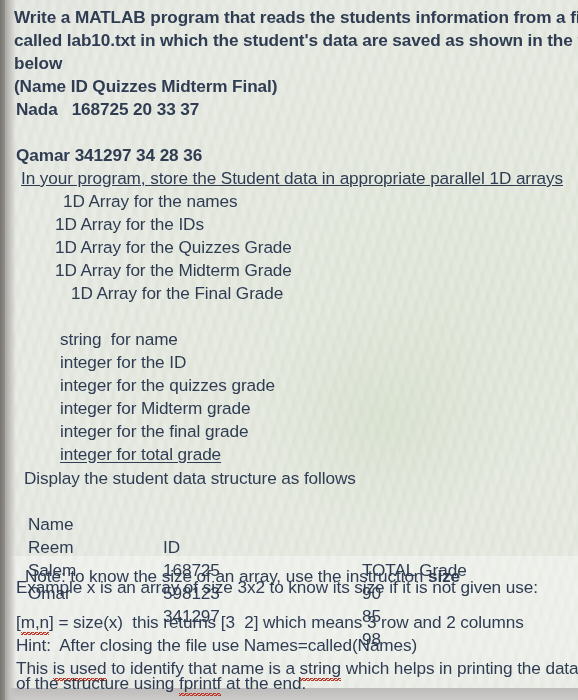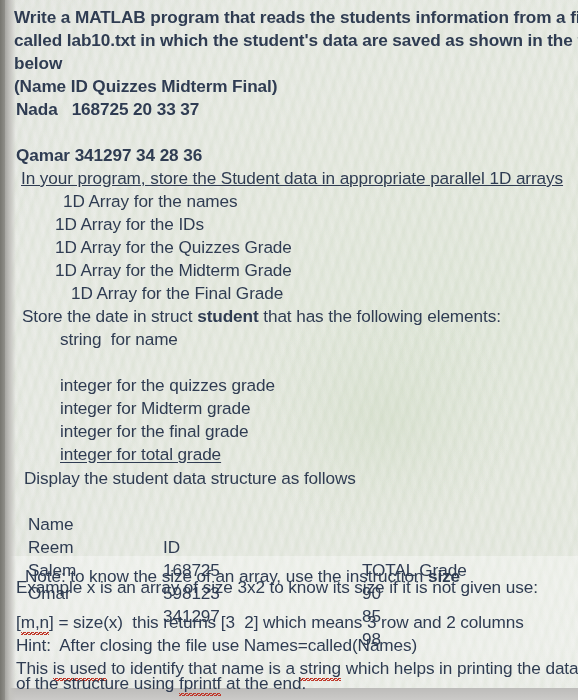--- a/index.html
+++ b/index.html
@@ -140,23 +140,23 @@
     <div class="ln heavy" style="top:144px;left:16px;text-align:center;">Qamar 341297 34 28 36</div>
 
     <div class="ln" style="top:167px;left:21px;text-decoration:underline;">In your program, store the Student data in appropriate parallel 1D arrays</div>
 
     <div class="ln" style="top:190px;left:55px;margin-left:8px;">1D Array for the names</div>
     <div class="ln" style="top:213px;left:55px;">1D Array for the IDs</div>
     <div class="ln" style="top:236px;left:55px;">1D Array for the Quizzes Grade</div>
     <div class="ln" style="top:259px;left:55px;">1D Array for the Midterm Grade</div>
     <div class="ln" style="top:282px;left:71px;">1D Array for the Final Grade</div>
 
-    <div class="ln" style="top:305px;left:22px;"><span>Store the date in struct </span><span class="b">student</span><span> that has the following elements:</span></div>
 
     <div class="ln" style="top:328px;left:60px;">string  for name</div>
+    <div class="ln" style="top:351px;left:60px;">integer for the ID</div>
     <div class="ln" style="top:374px;left:60px;">integer for the quizzes grade</div>
     <div class="ln" style="top:397px;left:60px;">integer for Midterm grade</div>
     <div class="ln" style="top:420px;left:60px;">integer for the final grade</div>
     <div class="ln u" style="top:443px;left:60px;">integer for total grade</div>
 
     <div class="ln" style="top:467px;left:24px;">Display the student data structure as follows</div>
 
     <div class="tbl-row" style="top:490px;left:0;padding-left:21px;">
       <span class="col-name">Name</span>
       <span class="col-id">ID</span>

